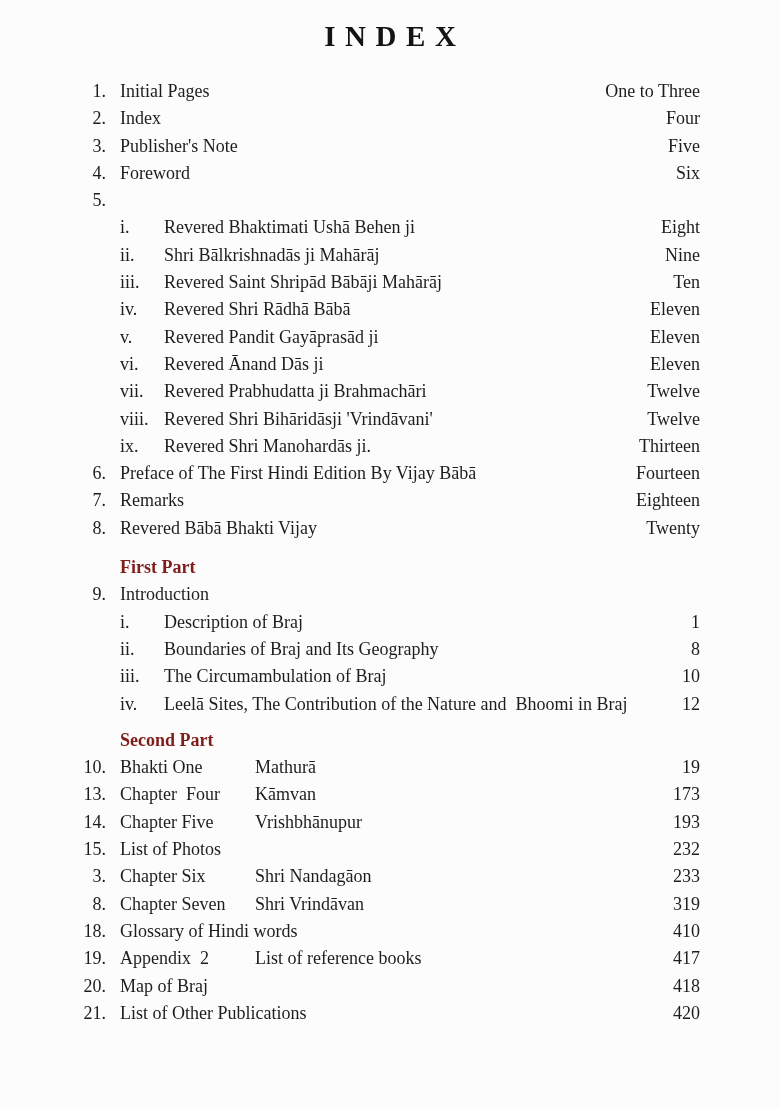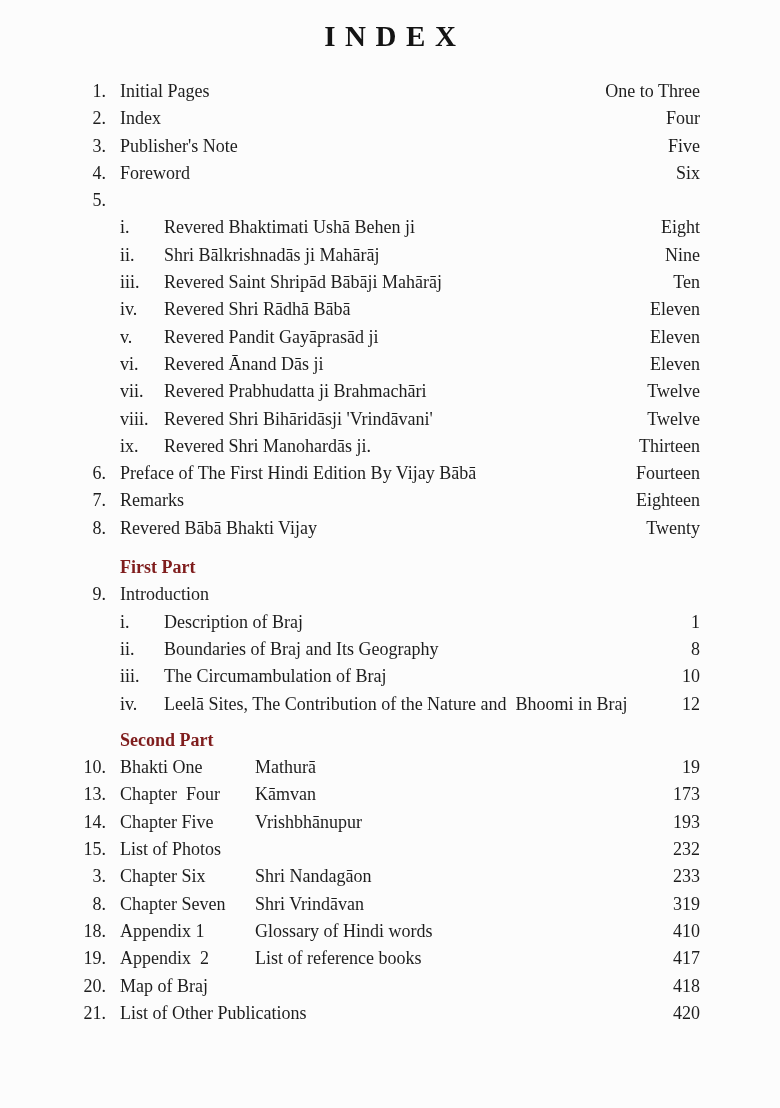--- a/index.html
+++ b/index.html
@@ -105,18 +105,18 @@
       <div class="row subitem"><span class="num"></span><span class="roman">ii.</span><span class="label">Boundaries of Braj and Its Geography</span><span class="page-ref">8</span></div>
       <div class="row subitem"><span class="num"></span><span class="roman">iii.</span><span class="label">The Circumambulation of Braj</span><span class="page-ref">10</span></div>
       <div class="row subitem"><span class="num"></span><span class="roman">iv.</span><span class="label">Leelā Sites, The Contribution of the Nature and  Bhoomi in Braj</span><span class="page-ref">12</span></div>
       <div class="row section gap-lg"><span class="section-label">Second Part</span></div>
       <div class="row chapter"><span class="num">10.</span><span class="label chap-label">Bhakti One</span><span class="chap-title">Mathurā</span><span class="page-ref">19</span></div>
       <div class="row chapter"><span class="num">13.</span><span class="label chap-label">Chapter  Four</span><span class="chap-title">Kāmvan</span><span class="page-ref">173</span></div>
       <div class="row chapter"><span class="num">14.</span><span class="label chap-label">Chapter Five</span><span class="chap-title">Vrishbhānupur</span><span class="page-ref">193</span></div>
       <div class="row item"><span class="num">15.</span><span class="label">List of Photos</span><span class="page-ref">232</span></div>
       <div class="row chapter"><span class="num">3.</span><span class="label chap-label">Chapter Six</span><span class="chap-title">Shri Nandagāon</span><span class="page-ref">233</span></div>
       <div class="row chapter"><span class="num">8.</span><span class="label chap-label">Chapter Seven</span><span class="chap-title">Shri Vrindāvan</span><span class="page-ref">319</span></div>
-      <div class="row chapter"><span class="num">18.</span><span class="label chap-label">Appendix 1</span><span class="chap-title">Glossary of Hindi words</span><span class="page-ref">410</span></div>
+      <div class="row chapter"><span class="num">18.</span><span class="chap-title">Glossary of Hindi words</span><span class="page-ref">410</span></div>
       <div class="row chapter"><span class="num">19.</span><span class="label chap-label">Appendix  2</span><span class="chap-title">List of reference books</span><span class="page-ref">417</span></div>
       <div class="row item"><span class="num">20.</span><span class="label">Map of Braj</span><span class="page-ref">418</span></div>
       <div class="row item"><span class="num">21.</span><span class="label">List of Other Publications</span><span class="page-ref">420</span></div>
     </div>
 </div>
 
 </body></html>

